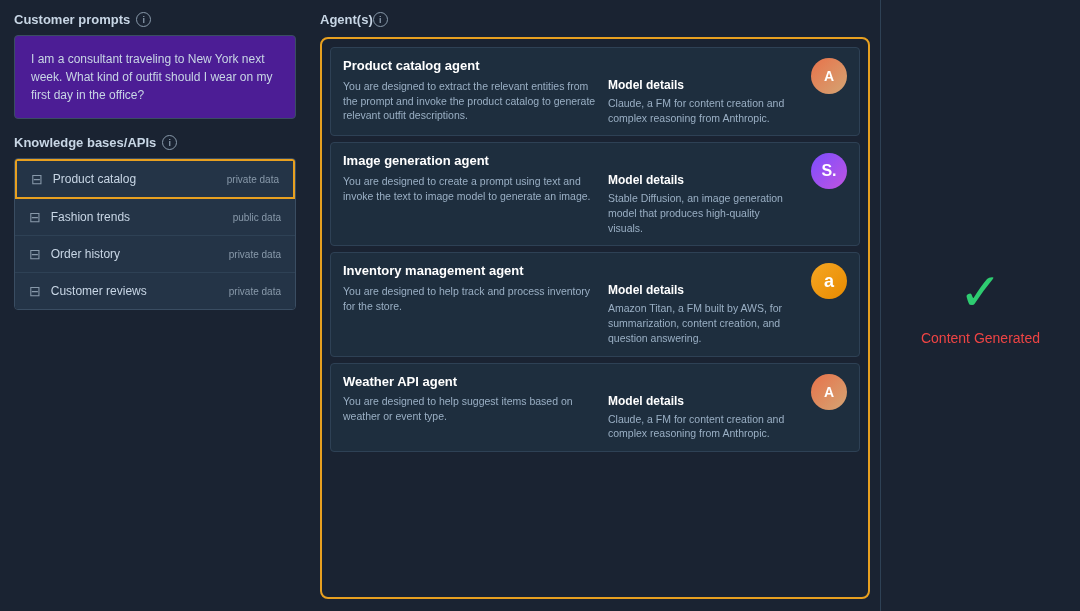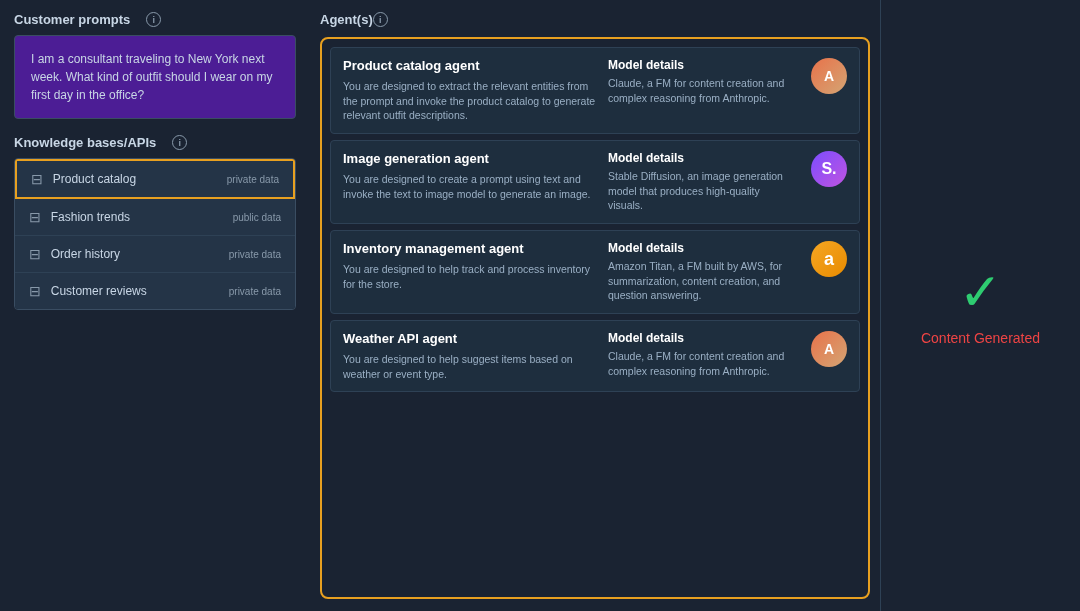--- a/index.html
+++ b/index.html
@@ -21,21 +21,21 @@
       padding: 12px 14px;
       display: flex;
       flex-direction: column;
       gap: 16px;
       flex-shrink: 0;
     }
 
     .section-header {
       display: flex;
       align-items: center;
-      gap: 16px;
+      gap: 6px;
       font-size: 13px;
       font-weight: 600;
       color: #c8d6e5;
       margin-bottom: 8px;
     }
 
     .info-icon {
       display: inline-flex;
       align-items: center;
       justify-content: center;
@@ -162,20 +162,21 @@
 
     .agent-desc {
       font-size: 10.5px;
       color: #9aafc4;
       line-height: 1.4;
     }
 
     .agent-right {
       min-width: 160px;
       max-width: 185px;
+      margin-top: 20px;
     }
 
     .model-label {
       font-size: 12px;
       font-weight: 700;
       color: #ffffff;
       margin-bottom: 4px;
     }
 
     .model-desc {

